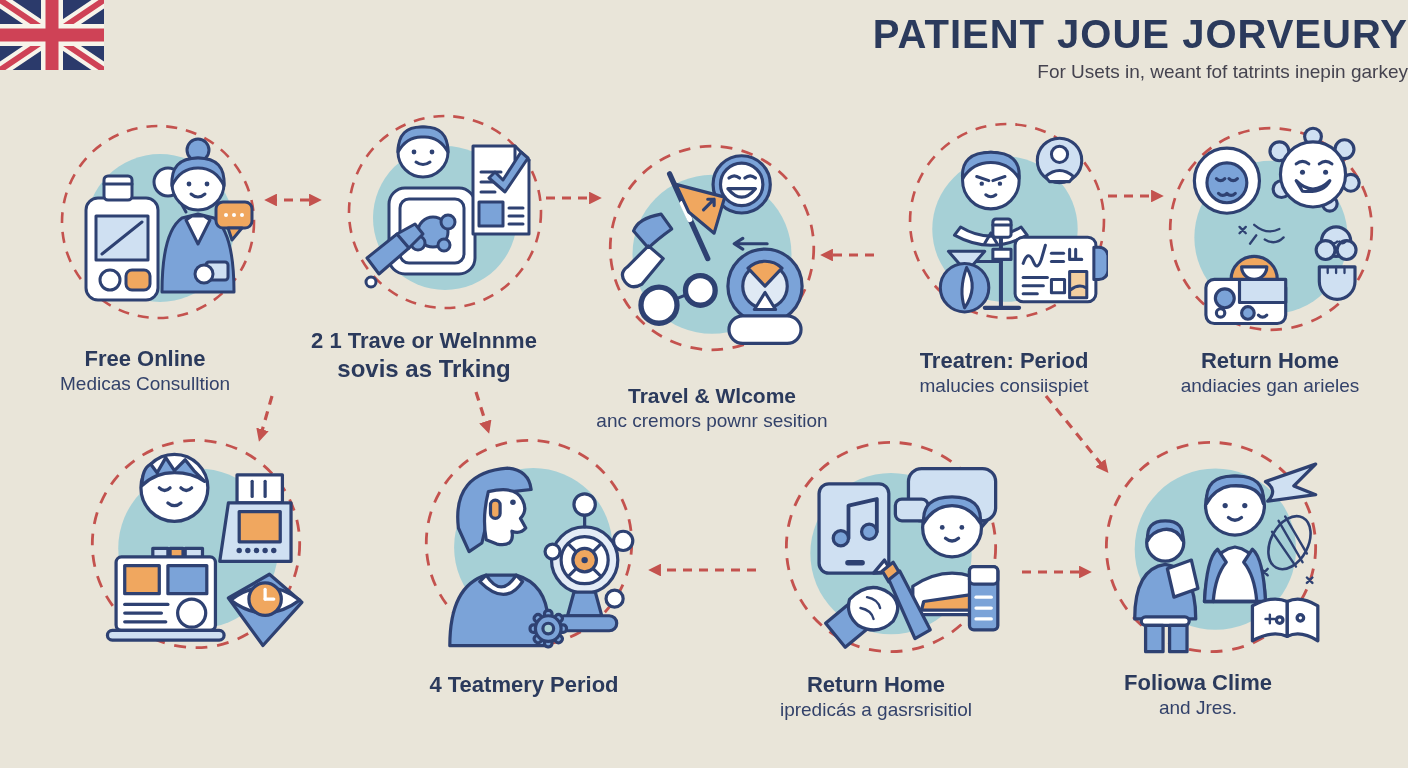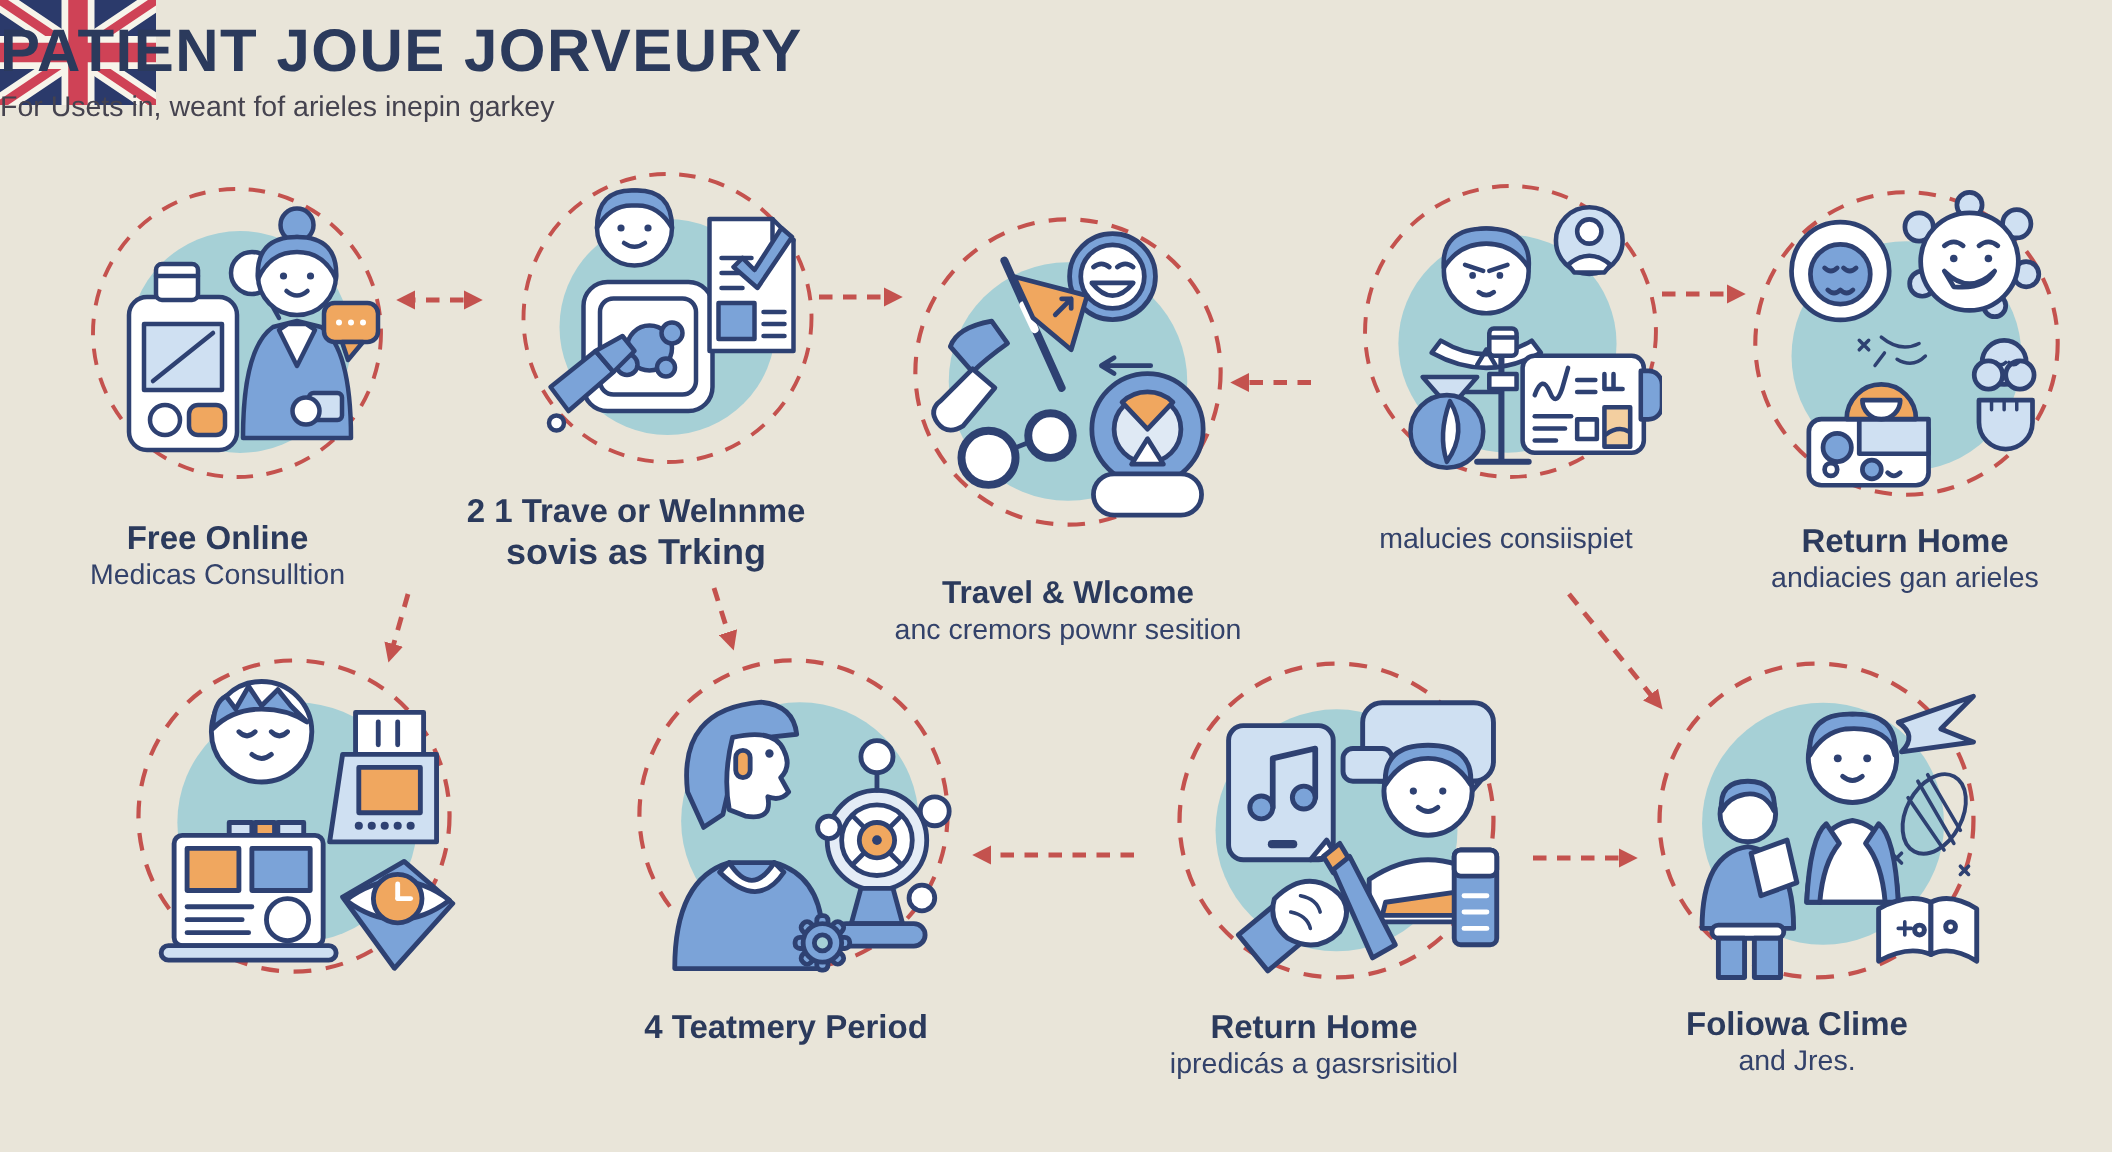--- a/index.html
+++ b/index.html
@@ -1,19 +1,19 @@
 <!DOCTYPE html>
 <html><head>
 <meta charset="utf-8">
 <style>
   html,body{margin:0;padding:0;background:#d8d4c8}
   .canvas{position:relative;width:1408px;height:768px;background:#e9e5d9;overflow:hidden;
           font-family:"Liberation Sans",sans-serif;color:#2b3a5c}
   
-  .hdr{position:absolute;left:0;right:0;top:12px;text-align:left}
+  .hdr{position:absolute;left:0;right:0;top:12px;text-align:right}
   .hdr h1{margin:0;font-size:40px;font-weight:700;letter-spacing:1px;color:#2b3a5c}
   .hdr .sub{margin-top:4px;font-size:19px;font-weight:500;color:#45434f}
   
   .flag{position:absolute;left:0;top:0;width:104px;height:70px}
   
   .bubble{position:absolute}
   .bubble svg{width:100%;height:100%;display:block}
   #b1{left:58px;top:122px;width:200px;height:200px}
   #b2{left:345px;top:112px;width:200px;height:200px}
   #b3{left:606px;top:142px;width:212px;height:212px}
@@ -55,21 +55,21 @@
   <svg class="flag" viewBox="0 0 104 70" aria-hidden="true">
     <rect width="104" height="70" fill="#2b3a6b"></rect>
     <path d="M0,0 L104,70 M104,0 L0,70" stroke="#f7f4ea" stroke-width="14"></path>
     <path d="M0,0 L104,70 M104,0 L0,70" stroke="#cf4256" stroke-width="6"></path>
     <path d="M52,0 V70 M0,35 H104" stroke="#f7f4ea" stroke-width="22"></path>
     <path d="M52,0 V70 M0,35 H104" stroke="#cf4256" stroke-width="13"></path>
   </svg>
 
   <div class="hdr">
     <h1>PATIENT JOUE JORVEURY</h1>
-    <div class="sub">For Usets in, weant fof arieles inepin garkey</div>
+    <div class="sub">For Usets in, weant fof tatrints inepin garkey</div>
   </div>
 
   <svg class="arrows" viewBox="0 0 1408 768" aria-hidden="true">
     <defs>
       <marker id="ah" viewBox="0 0 10 10" refX="7" refY="5" markerWidth="4" markerHeight="4" orient="auto-start-reverse">
         <path d="M0,0 L10,5 L0,10 Z" fill="#c4524e"></path>
       </marker>
     </defs>
     <line class="arrow" x1="268" y1="200" x2="318" y2="200" marker-start="url(#ah)" marker-end="url(#ah)"></line>
     <line class="arrow" x1="546" y1="198" x2="598" y2="198" marker-end="url(#ah)"></line>
@@ -389,20 +389,21 @@
   </div>
   <div class="cap bold-sub" id="c2">
     <div class="t">2 1 Trave or Welnnme</div>
     <div class="d">sovis as Trking</div>
   </div>
   <div class="cap" id="c3">
     <div class="t">Travel &amp; Wlcome</div>
     <div class="d">anc cremors pownr sesition</div>
   </div>
   <div class="cap" id="c4">
+    <div class="t">Treatren: Period</div>
     <div class="d">malucies consiispiet</div>
   </div>
   <div class="cap" id="c5">
     <div class="t">Return Home</div>
     <div class="d">andiacies gan arieles</div>
   </div>
   <div class="cap bold-sub" id="c7">
     <div class="t">4 Teatmery Period</div>
   </div>
   <div class="cap" id="c8">

